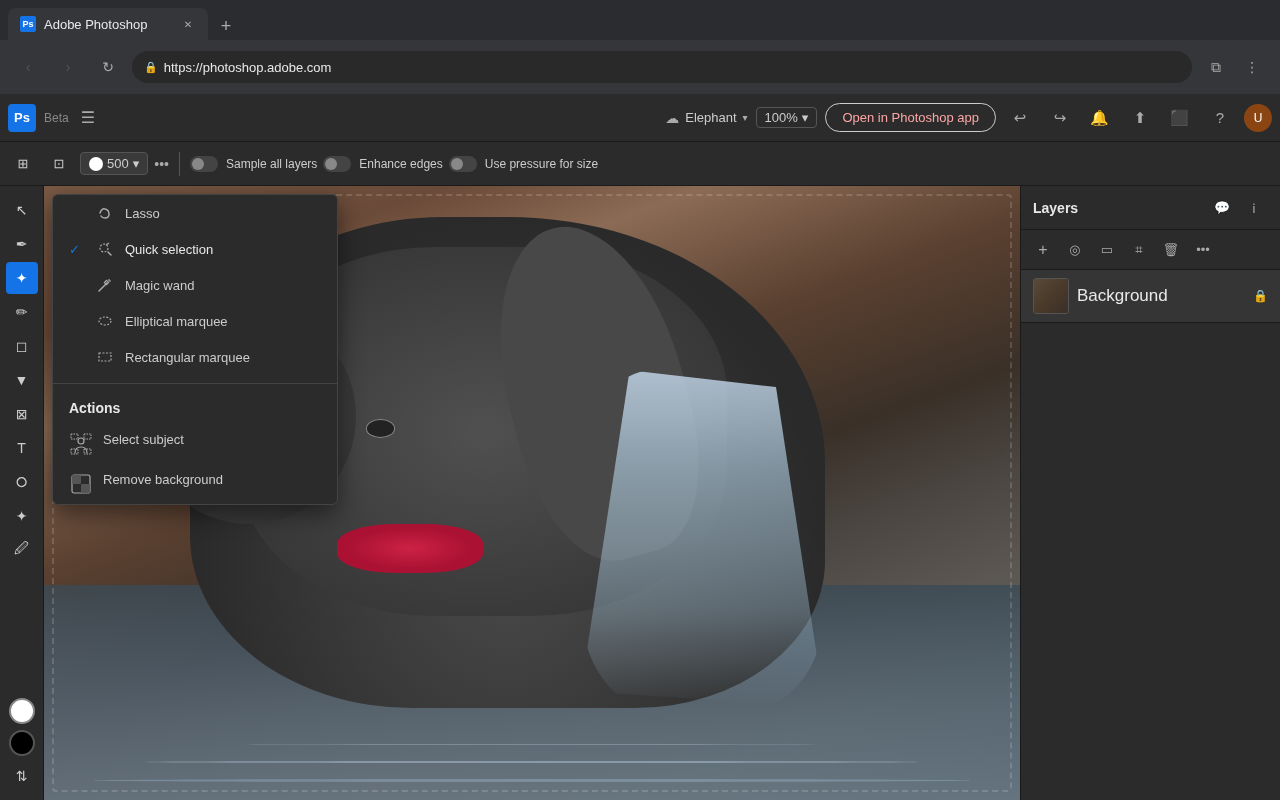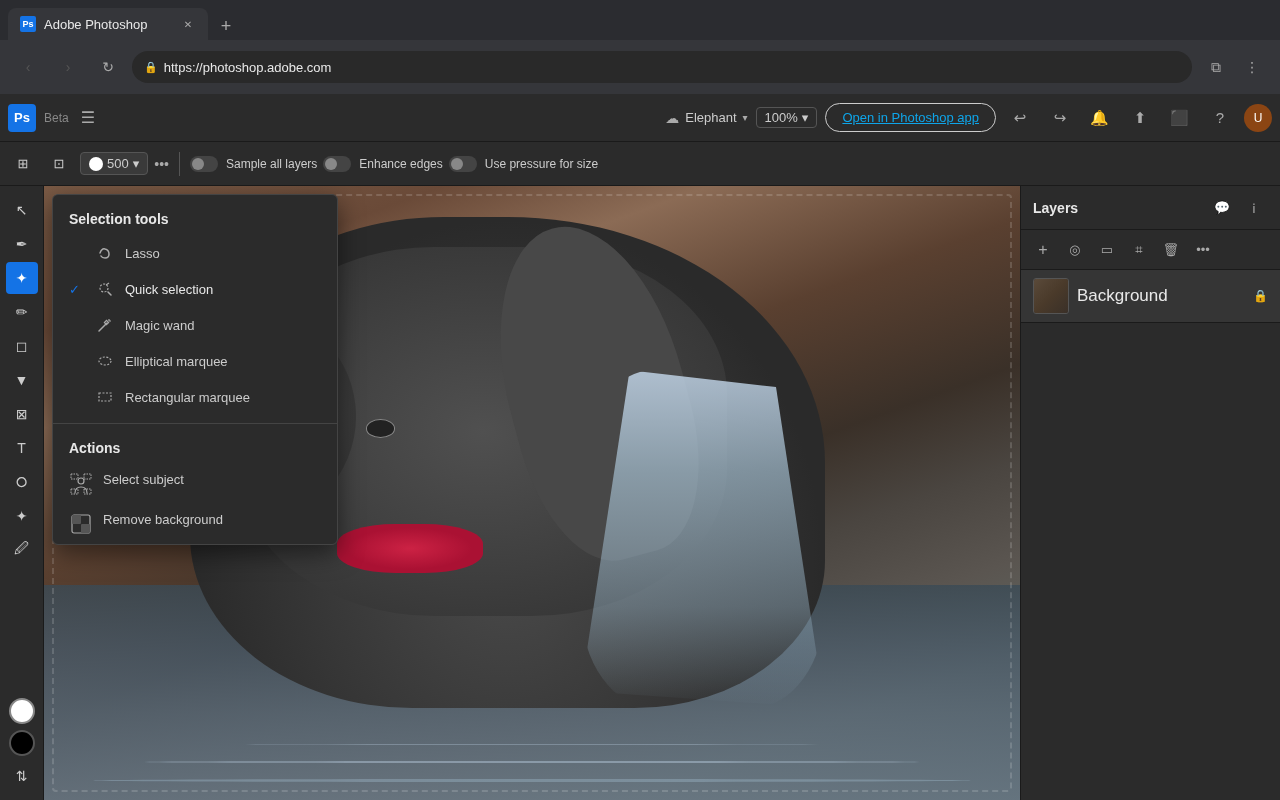--- a/index.html
+++ b/index.html
@@ -25,21 +25,21 @@
     .app-layout { display: flex; flex-direction: column; height: 706px; }
     .app-header { height: 48px; background: #2b2b2b; display: flex; align-items: center; padding: 0 8px; gap: 8px; border-bottom: 1px solid #1a1a1a; }
     .ps-logo { width: 28px; height: 28px; background: #1473e6; border-radius: 4px; display: flex; align-items: center; justify-content: center; color: white; font-size: 13px; font-weight: bold; flex-shrink: 0; }
     .beta-label { color: #888; font-size: 12px; }
     .hamburger { color: #aaa; font-size: 16px; cursor: pointer; padding: 4px; }
     .header-spacer { flex: 1; }
     .cloud-indicator { display: flex; align-items: center; gap: 6px; color: #ccc; font-size: 13px; cursor: pointer; }
     .cloud-icon { color: #aaa; font-size: 14px; }
     .chevron-down { font-size: 10px; color: #aaa; }
     .zoom-control { display: flex; align-items: center; gap: 4px; color: #ccc; font-size: 13px; border: 1px solid #555; border-radius: 4px; padding: 2px 8px; cursor: pointer; }
-    .open-ps-btn { background: transparent; border: 1px solid #ccc; border-radius: 16px; color: #0ea5e9; font-size: 13px; padding: 6px 16px; cursor: pointer; white-space: nowrap; text-decoration: underline; }
+    .open-ps-btn { background: transparent; border: 1px solid #ccc; border-radius: 16px; color: #fca5a5; font-size: 13px; padding: 6px 16px; cursor: pointer; white-space: nowrap; }
     .header-icon-btn { width: 32px; height: 32px; border-radius: 50%; display: flex; align-items: center; justify-content: center; color: #aaa; font-size: 15px; cursor: pointer; }
     .avatar { width: 28px; height: 28px; border-radius: 50%; background: #8B4513; display: flex; align-items: center; justify-content: center; color: white; font-size: 12px; }
 
     
     .toolbar { height: 44px; background: #2b2b2b; display: flex; align-items: center; padding: 0 8px; gap: 6px; border-bottom: 1px solid #1a1a1a; }
     .toolbar-btn { width: 30px; height: 30px; border-radius: 4px; display: flex; align-items: center; justify-content: center; color: #ccc; font-size: 13px; cursor: pointer; flex-shrink: 0; }
     .brush-size-control { display: flex; align-items: center; gap: 4px; background: #3a3a3a; border: 1px solid #555; border-radius: 4px; padding: 3px 8px; color: #ccc; font-size: 13px; cursor: pointer; }
     .brush-dot { width: 14px; height: 14px; border-radius: 50%; background: white; flex-shrink: 0; }
     .toolbar-sep { width: 1px; height: 24px; background: #555; margin: 0 4px; }
     .toolbar-toggle-group { display: flex; align-items: center; gap: 8px; color: #ccc; font-size: 12px; }
@@ -214,21 +214,20 @@
 
         <div style="position:absolute; top:38%; left:33%; width:3%; height:3%; background:#222; border-radius:50%; border:1px solid #888;"></div>
 
         <div style="position:absolute; top:55%; left:30%; width:15%; height:8%; background:radial-gradient(ellipse, #cc2244 0%, #aa1133 60%); border-radius:40%;"></div>
 
         <div style="position:absolute; top:30%; left:55%; width:25%; height:55%; background:linear-gradient(180deg, rgba(200,220,240,0.8) 0%, rgba(180,210,230,0.6) 30%, rgba(160,190,210,0.4) 70%, transparent 100%); clip-path:polygon(20% 0%, 80% 5%, 100% 100%, 0% 95%); border-radius:30%;"></div>
 
         <div style="position:absolute; inset:8px; border:2px dashed rgba(255,255,255,0.5); border-radius:4px; animation: none; pointer-events:none; opacity:0.3;"></div>
 
         <div class="selection-dropdown">
-          <div class="dropdown-section-title">Selection tools</div>
 
           <div class="dropdown-item">
             <span class="check-mark">&nbsp;</span>
             <span class="item-icon">
               <svg width="16" height="16" viewBox="0 0 16 16" fill="none">
                 <path d="M3 8 Q5 3 8 4 Q12 5 12 9 Q12 13 8 13 Q5 13 4 11" stroke="#aaa" stroke-width="1.5" fill="none" stroke-linecap="round"></path>
               </svg>
             </span>
             <span>Lasso</span>
           </div>

